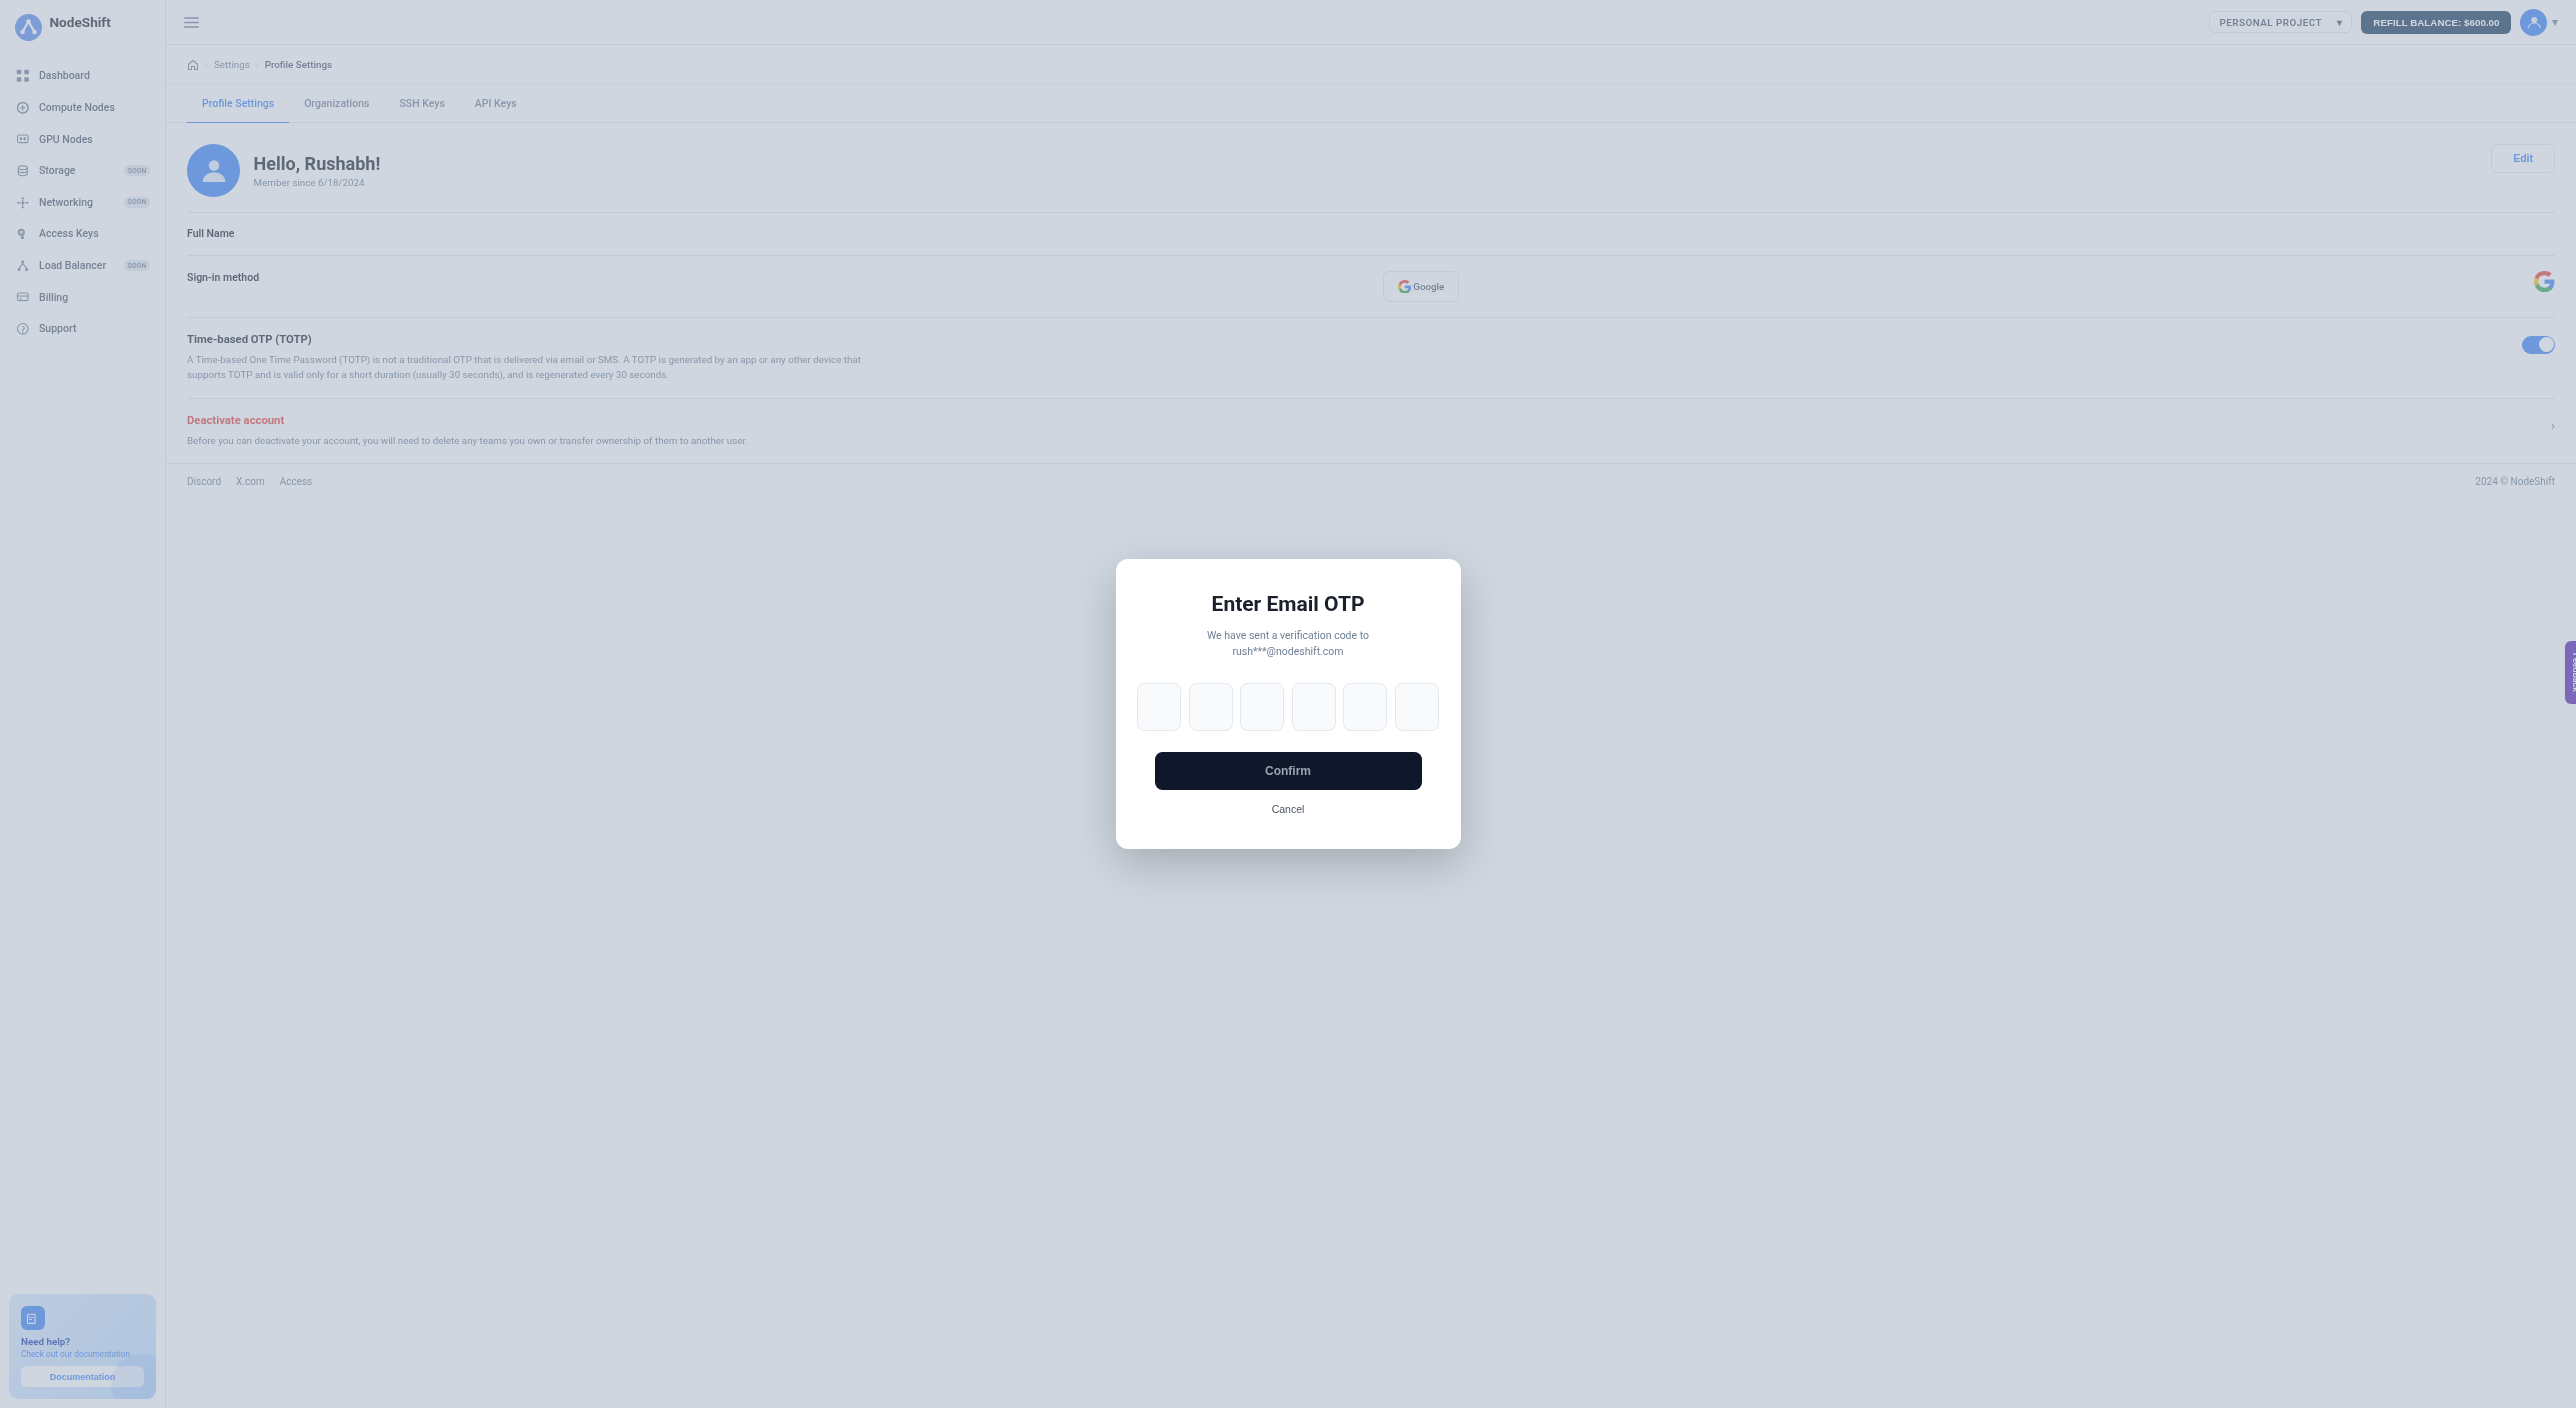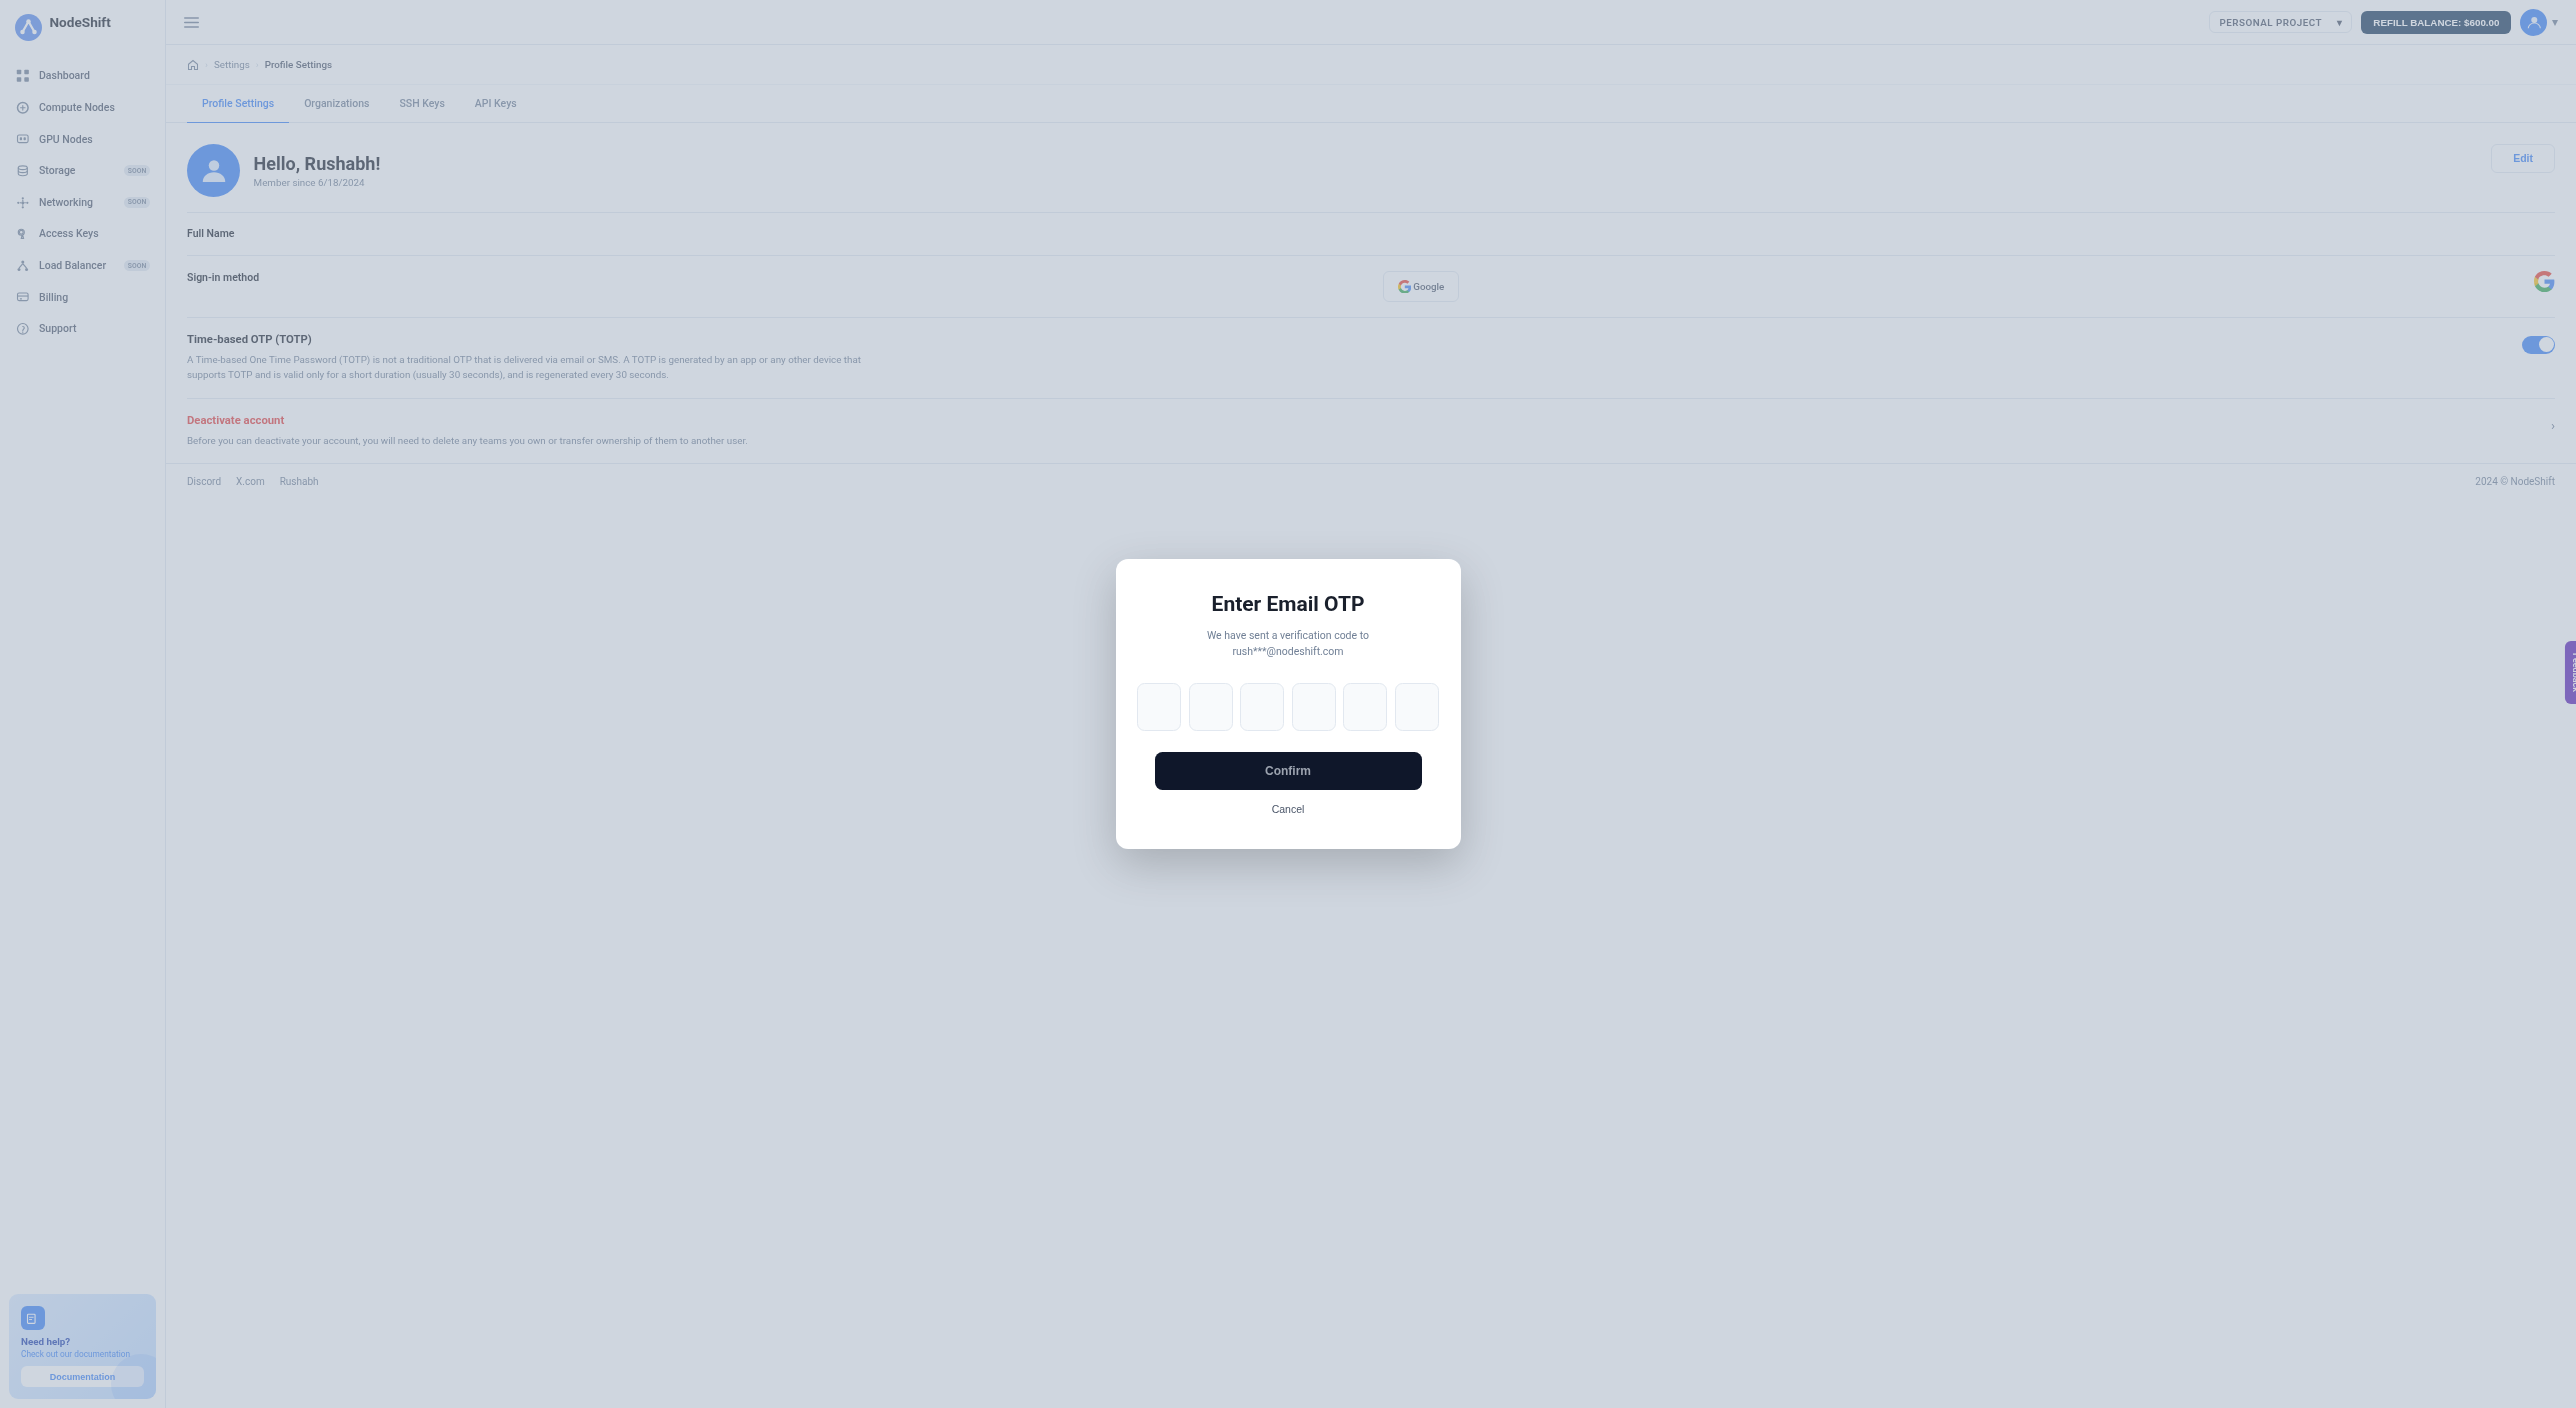--- a/index.html
+++ b/index.html
@@ -374,21 +374,21 @@
             <div class="deactivate-link">Deactivate account</div>
             <div class="deactivate-desc">Before you can deactivate your account, you will need to delete any teams you own or transfer ownership of them to another user.</div>
           </div>
           <span class="chevron-right">›</span>
         </div>
 
         <div class="footer">
           <div class="footer-links">
             <span class="footer-link">Discord</span>
             <span class="footer-link">X.com</span>
-            <span class="footer-link">Rushabh</span>
+            <span class="footer-link">Access</span>
           </div>
           <span>2024 © NodeShift</span>
         </div>
       </div>
     </div>
   </div>
 </div>
 
 <div class="feedback-tab">
   <span>Feedback</span>

